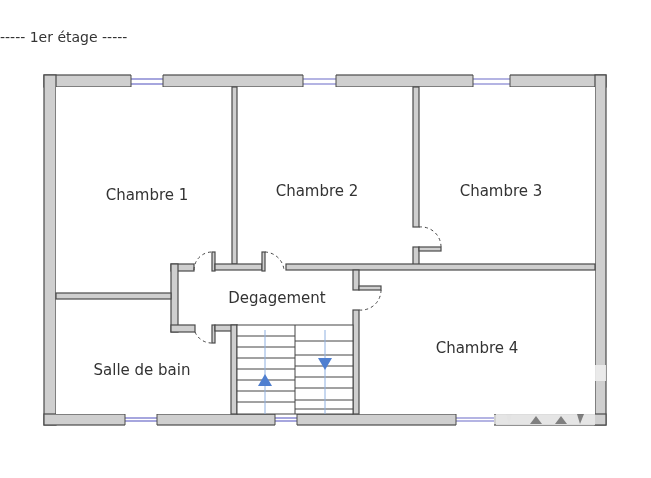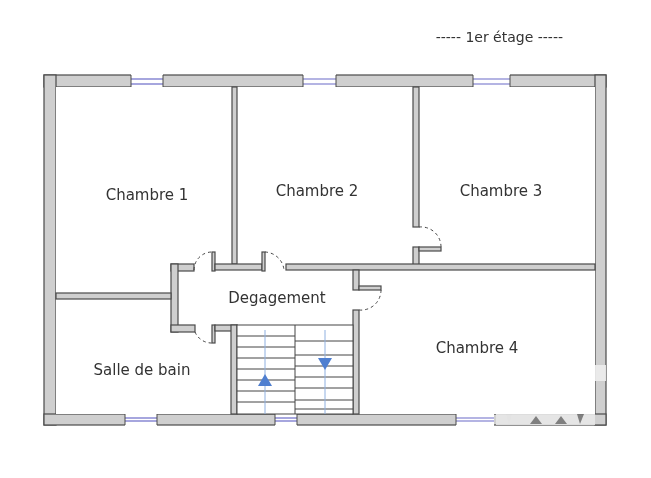--- a/index.html
+++ b/index.html
@@ -1,18 +1,18 @@
 <!DOCTYPE html>
 <html><head>
   <meta charset="utf-8">
   <style>
     html, body { margin: 0; padding: 0; background: #ffffff; }
     body { width: 651px; height: 478px; position: relative; overflow: hidden;
            font-family: "DejaVu Sans", sans-serif; }
-    .title { position: absolute; left: 0; width: 563px; top: 29px; text-align: right;
+    .title { position: absolute; left: 0; width: 563px; top: 29px; text-align: left;
              font-size: 14px; color: #333333; font-family: "DejaVu Sans", sans-serif; }
     svg { position: absolute; left: 0; top: 0; }
     .room-label { font-family: "DejaVu Sans", sans-serif; font-size: 15px; fill: #333333; }
     .wall { fill: #cfcfcf; stroke: #4a4a4a; stroke-width: 1.2; }
     .win { stroke: #6b6bc8; stroke-width: 1.2; fill: #ffffff; }
     .door-arc { fill: none; stroke: #444; stroke-width: 1; stroke-dasharray: 3 3; }
     .step { stroke: #444; stroke-width: 1; }
     .stair-line { stroke: #8fb0e0; stroke-width: 1; }
     .arrow { fill: #4f7fd0; }
     .wm { fill: #e6e6e6; }

